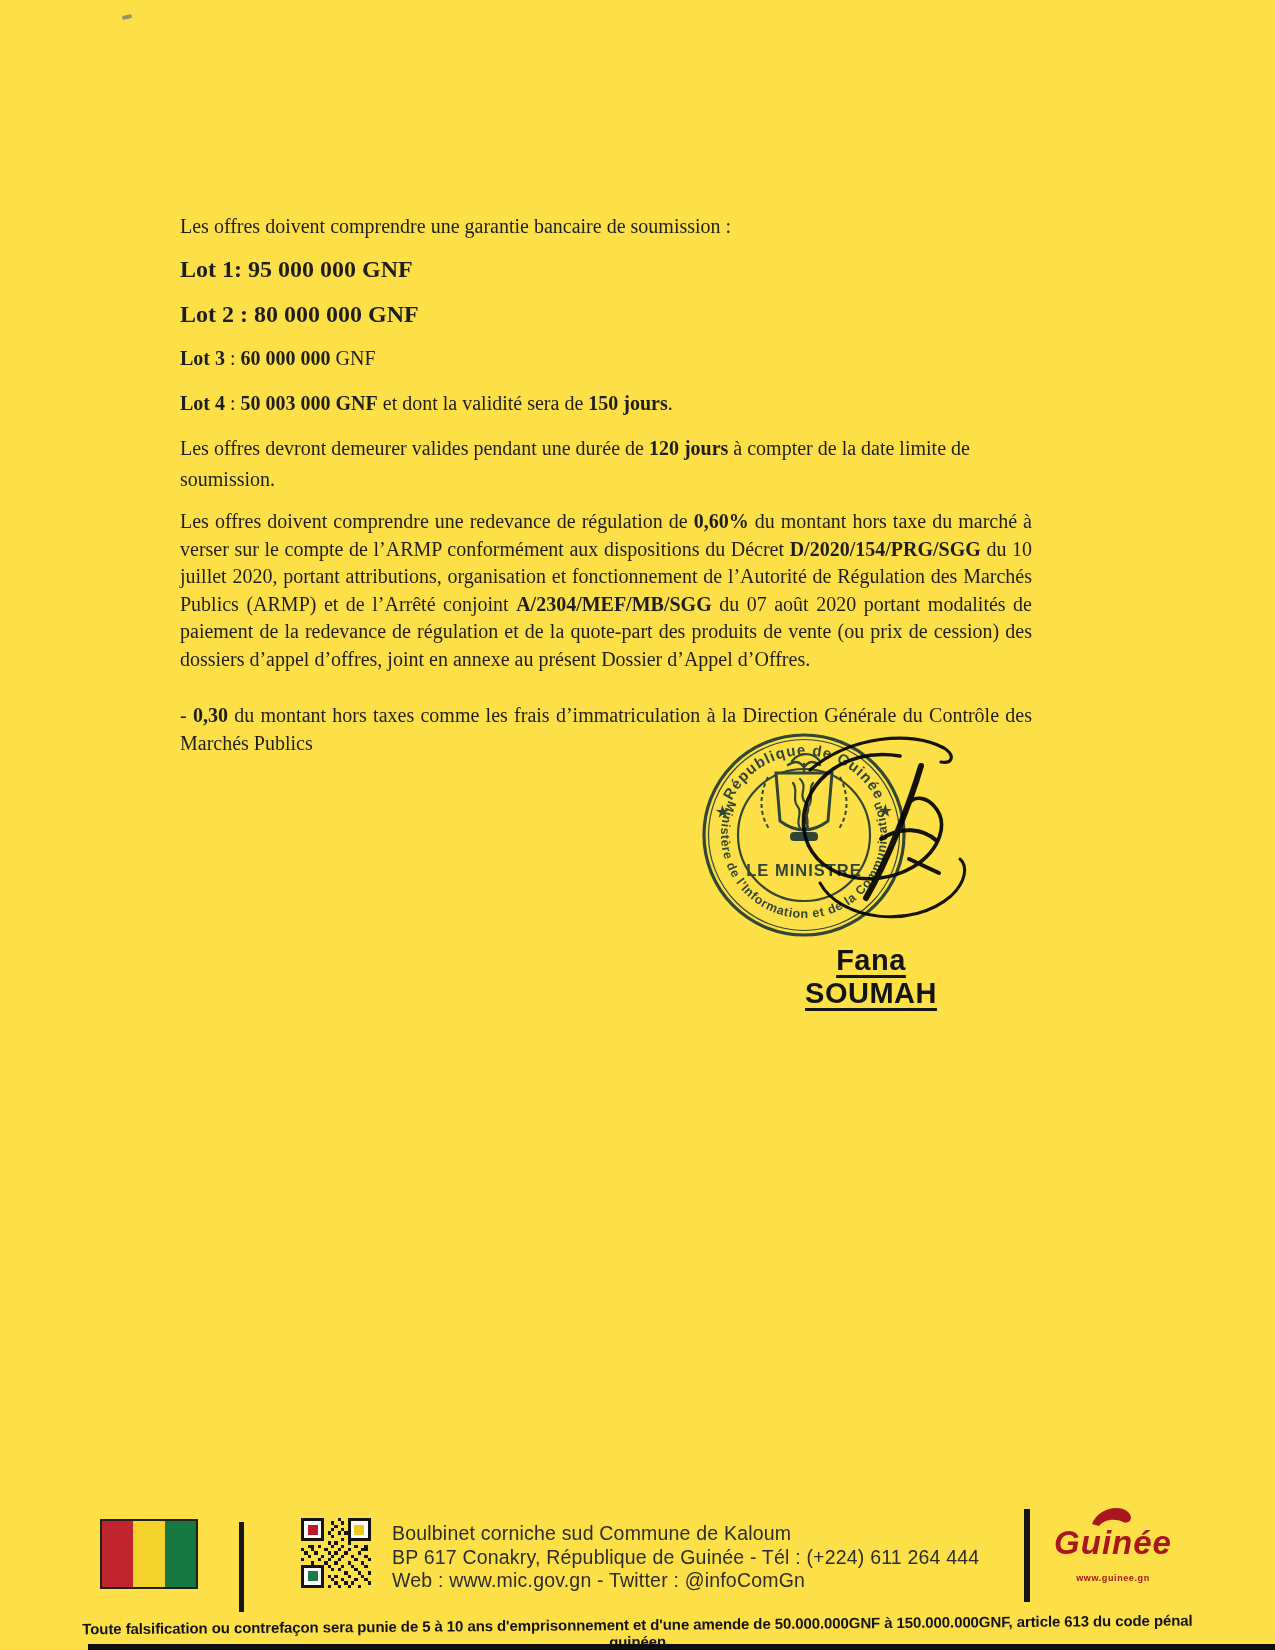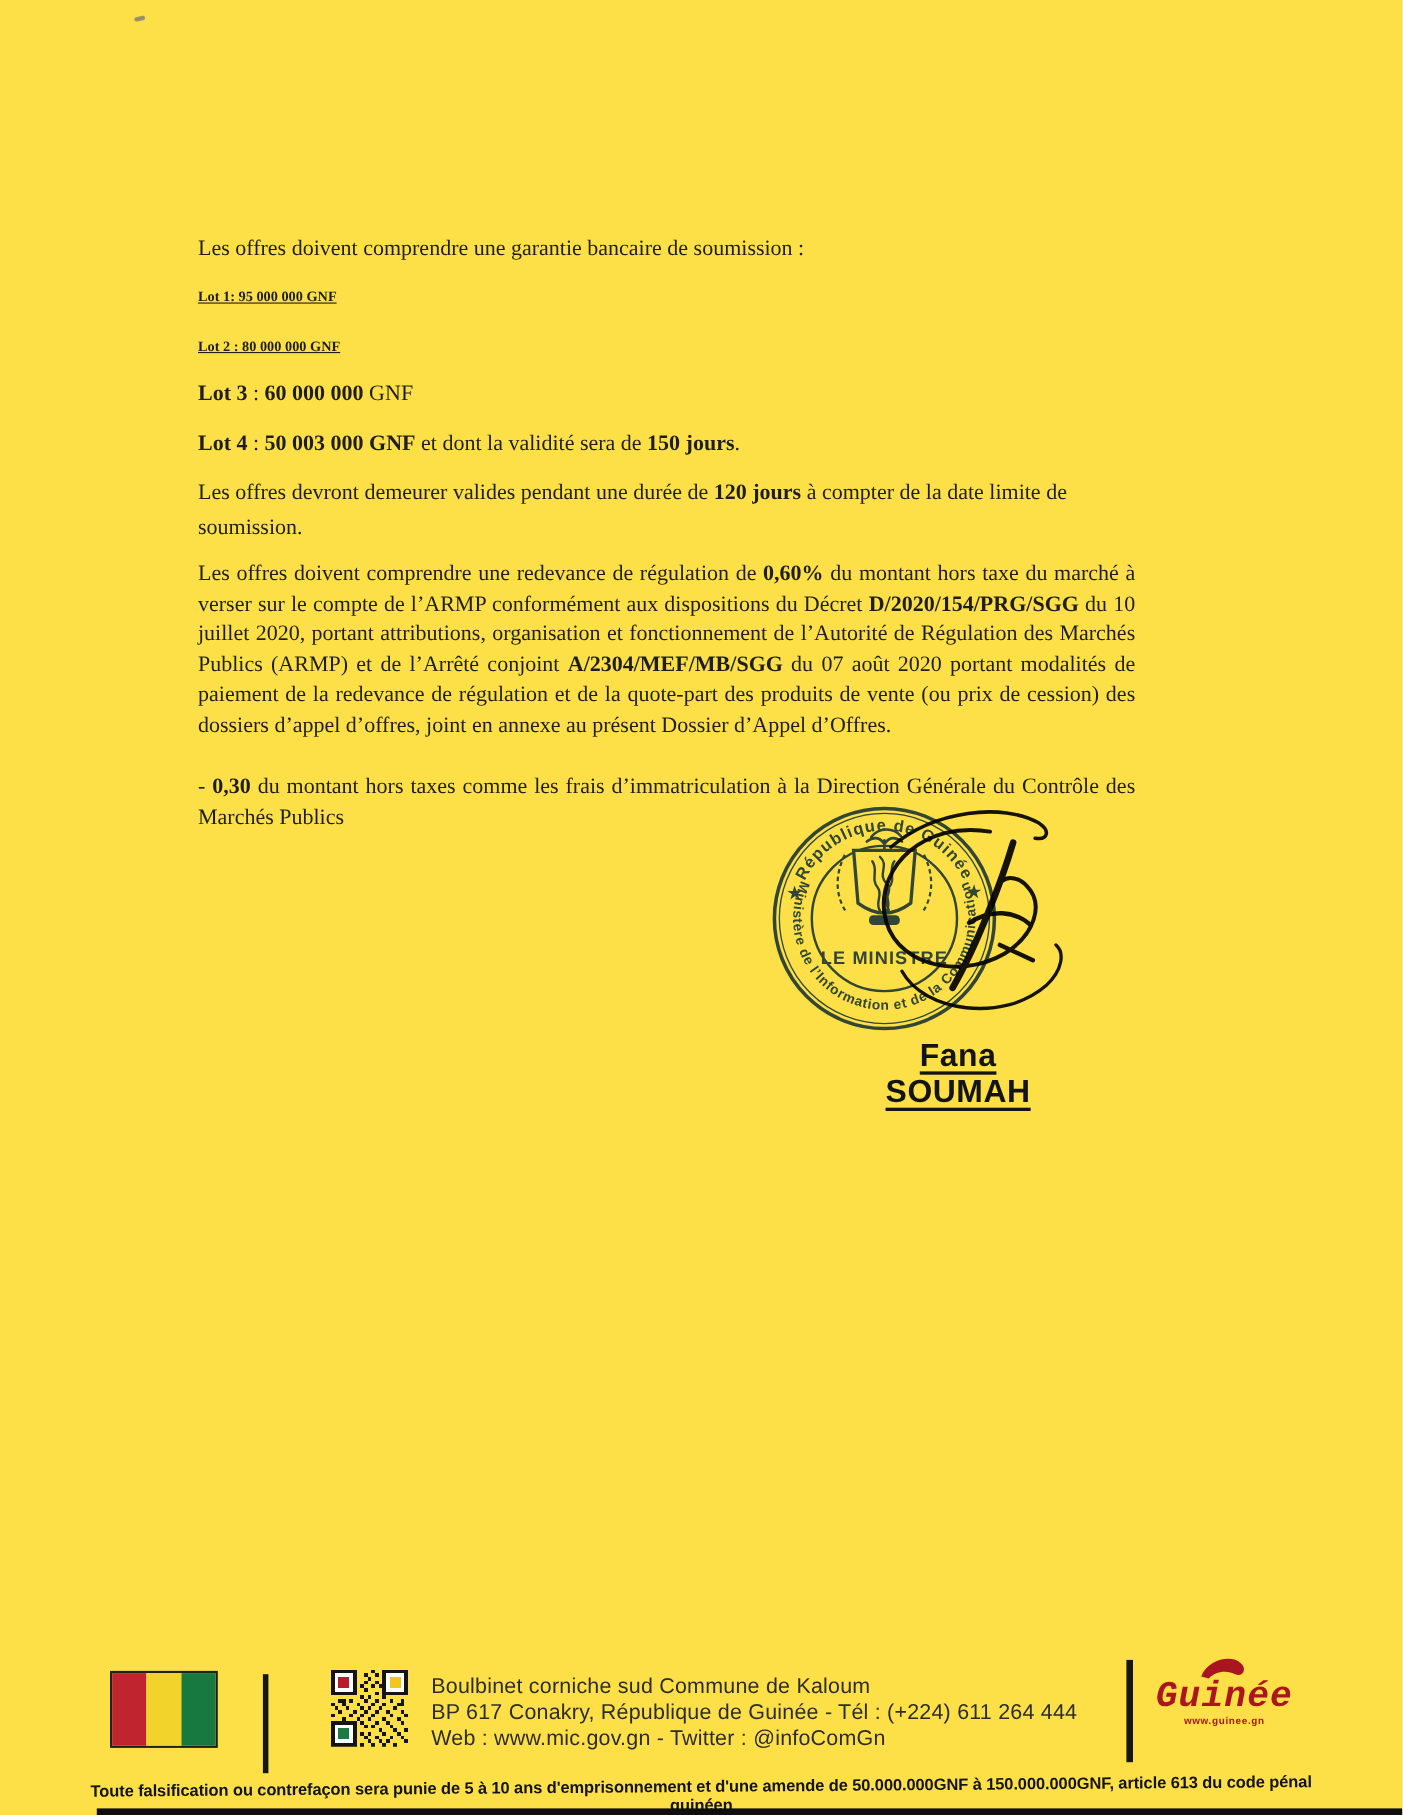--- a/index.html
+++ b/index.html
@@ -4,43 +4,43 @@
 <style>
   html,body{margin:0;padding:0;background:#e8e8e8;}
   .page{
     position:relative; width:1275px; height:1650px; margin:0 auto;
     background:#fde047; overflow:hidden;
     font-family:"Liberation Serif", serif; color:#1e1e1e;
   }
   .t{position:absolute; left:180px; width:852px; margin:0; font-size:20px; line-height:27.5px;}
   .just{text-align:justify;}
   .b{font-weight:700;margin-top:28px;}
-  .lot{font-weight:700; font-size:13px;text-decoration:underline;}
+  .lot{font-weight:700; font-size:24px;}
   .smudge{position:absolute; left:122px; top:15px; width:10px; height:4px; background:#777; border-radius:2px; opacity:.75; transform:rotate(-12deg);}
   .stamp{position:absolute; left:700px; top:731px; width:208px; height:208px; mix-blend-mode:multiply; opacity:.95;}
   .sig{position:absolute; left:770px; top:718px; width:225px; height:225px; mix-blend-mode:multiply;}
   .signer{
     position:absolute; left:769px; top:944px; width:204px; text-align:center;
     font-family:"Liberation Sans", sans-serif; font-weight:700; font-size:29px; color:#141414;
     text-decoration:underline; text-decoration-thickness:3px; text-underline-offset:5px; letter-spacing:.5px;
   }
   
   .flag{position:absolute; left:100px; top:1519px; width:94px; height:66px; border:2px solid #20201e; display:flex;}
   .flag div{flex:1;}
   .vbar{position:absolute; width:5px; background:#161616;}
   .vbar1{left:239px; top:1522px; height:90px;}
   .vbar2{left:1024px; top:1509px; height:93px; width:6px;}
   .qr{position:absolute; left:300px; top:1518px; width:72px; height:70px;}
   .addr{
     position:absolute; left:392px; top:1522px; width:620px; text-align:left;
     font-family:"Liberation Sans", sans-serif; font-size:19.5px; line-height:23.5px; color:#2c2c2c; letter-spacing:.2px;
   }
   .logo{position:absolute; left:1045px; top:1504px; width:136px; text-align:center; color:#a9161f;}
-  .logo .word{font-family:Liberation Mono, monospace; font-style:italic; font-weight:700; font-size:33px; line-height:30px; letter-spacing:1px;}
-  .logo .url{font-family:"Liberation Sans", sans-serif; font-weight:700; font-size:9px; letter-spacing:.6px; margin-top:1px;}
+  .logo .word{font-family:Liberation Sans, sans-serif; font-style:italic; font-weight:700; font-size:33px; line-height:30px; letter-spacing:1px;}
+  .logo .url{font-family:"Liberation Sans", sans-serif; font-weight:700; font-size:9px; letter-spacing:.6px; margin-top:15px;}
   .warning{
     position:absolute; left:60px; top:1616px; width:1155px; text-align:center;
     font-family:"Liberation Sans", sans-serif; font-weight:700; font-size:15px; color:#13131c;
     transform:rotate(-0.45deg); letter-spacing:-0.1px;
   }
   .bottom-strip{position:absolute; left:88px; top:1644px; width:1187px; height:6px; background:#0e0e0e;}
 </style>
 </head>
 <body>
 

